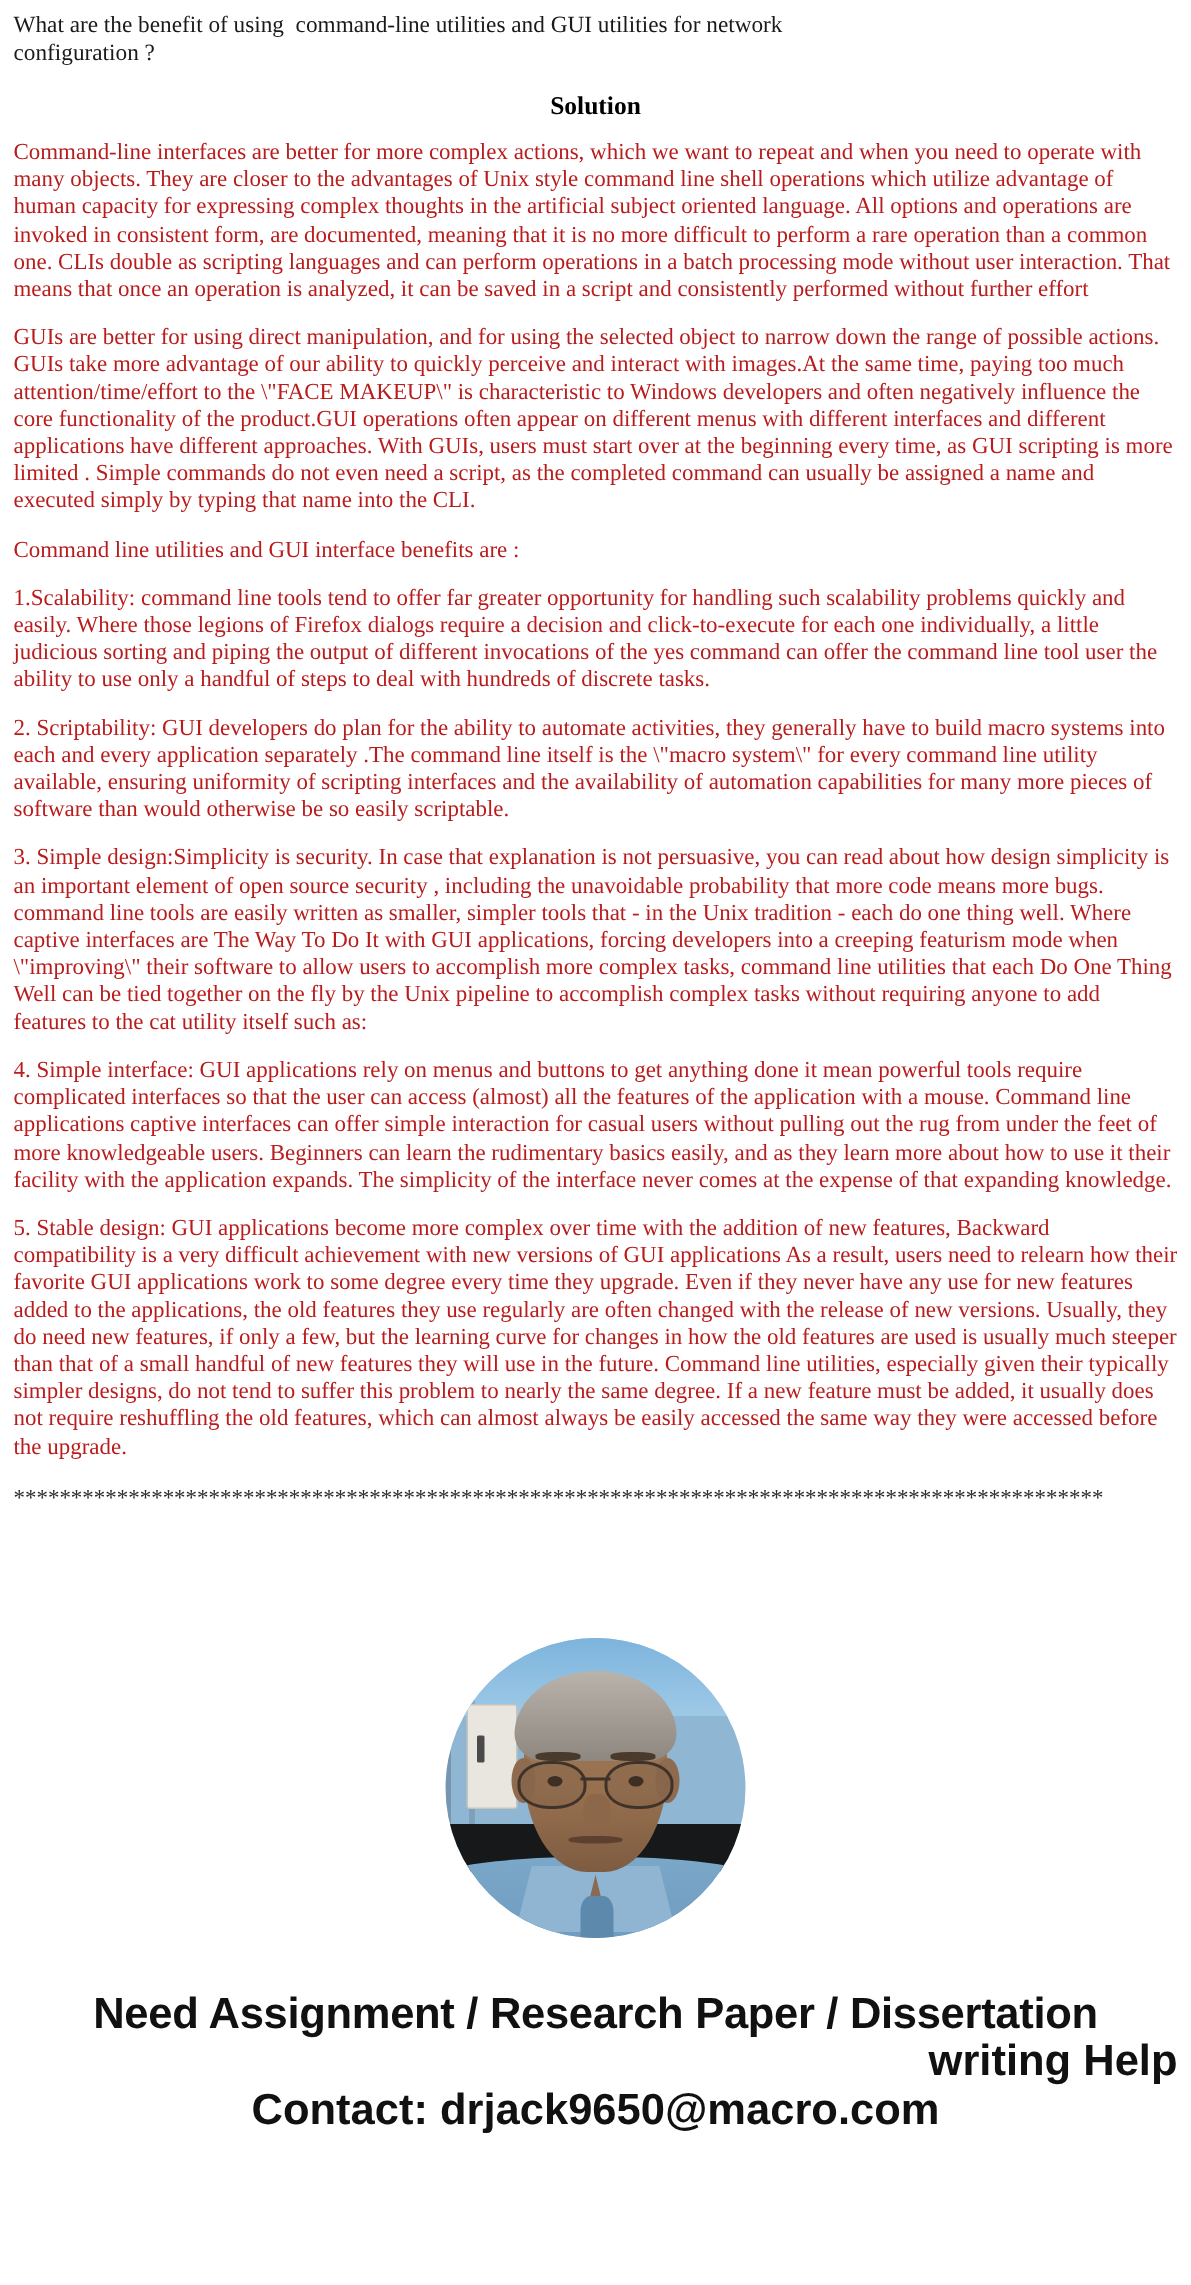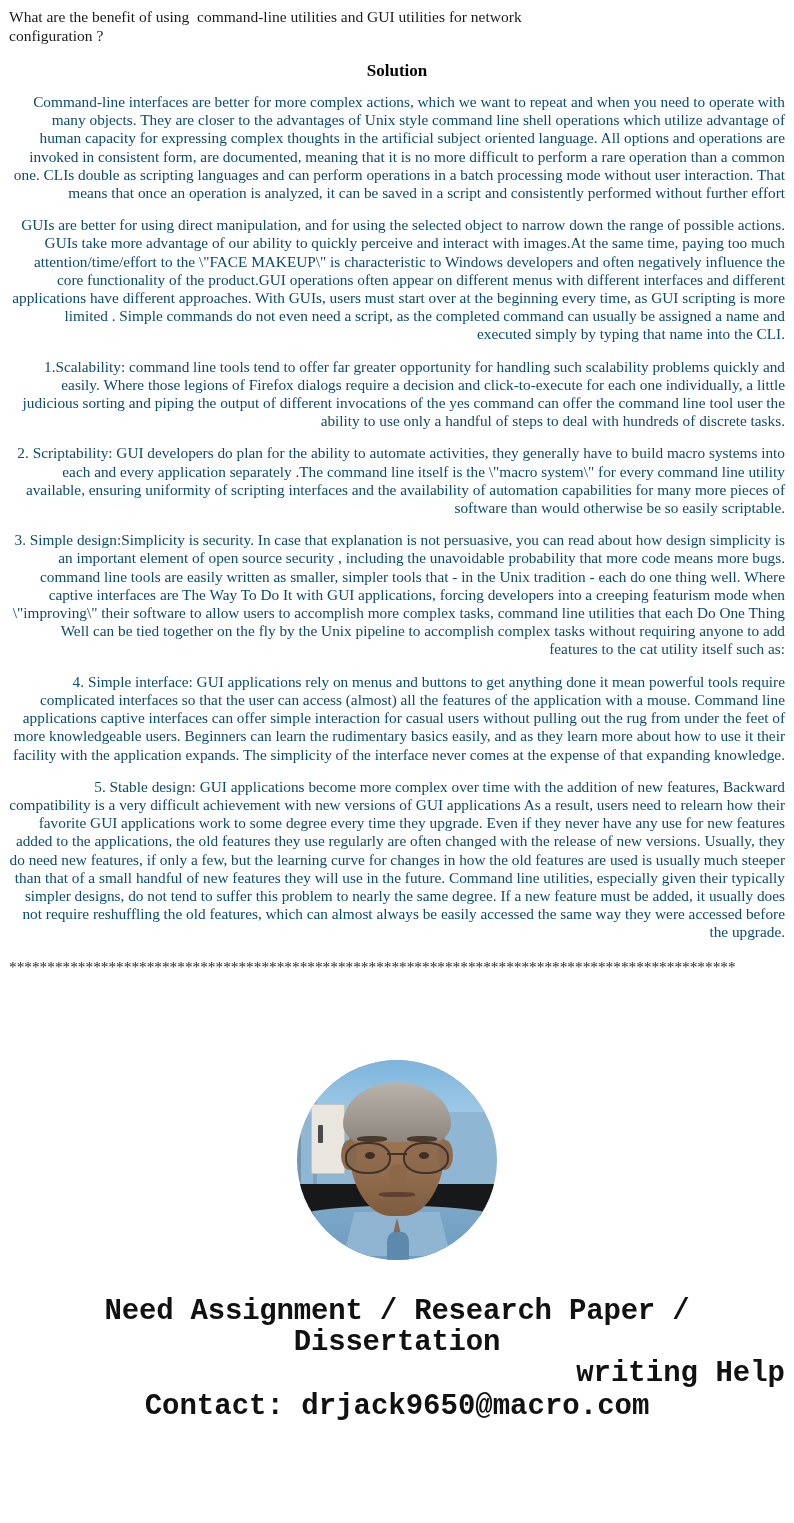--- a/index.html
+++ b/index.html
@@ -38,22 +38,22 @@
     line-height: 20px;
     margin: 16px 0 12px 0;
     color: #000000;
     text-align: center;
   }
 
   .para {
     font-size: 15.3px;
     line-height: 18.2px;
     margin: 0 0 14px 0;
-    color: #0c4a6e;
-    text-align: right;
+    color: #b91c1c;
+    text-align: left;
     max-width: 778px;
   }
 
   .para:last-of-type { margin-bottom: 16px; }
 
   .divider-asterisks {
     font-size: 15.3px;
     line-height: 18px;
     letter-spacing: 0px;
     color: #2b2b2b;
@@ -187,21 +187,21 @@
     background: #8d6749; border-radius: 40% 40% 50% 50%;
   }
   .ph-mouth {
     position: absolute; left: 41%; top: 66%; width: 18%; height: 2.5%;
     background: #5e4031; border-radius: 40%;
   }
 
   .footer {
     margin-top: 36px;
     text-align: center;
-    font-family: Liberation Mono, monospace;
+    font-family: Liberation Sans, sans-serif;
     font-weight: bold;
     color: #111111;
   }
   .footer-line1 {
     font-size: 29px;
     line-height: 31px;
     letter-spacing: -0.2px;
   }
   .footer-line2 {
     font-size: 29px;
@@ -218,20 +218,21 @@
 <body>
 
 <div class="page">
 
   <div class="question">What are the benefit of using  command-line utilities and GUI utilities for network configuration ?</div>
 
   <div class="solution-heading">Solution</div>
 
   <p class="para">Command-line interfaces are better for more complex actions, which we want to repeat and when you need to operate with many objects. They are closer to the advantages of Unix style command line shell operations which utilize advantage of human capacity for expressing complex thoughts in the artificial subject oriented language. All options and operations are invoked in consistent form, are documented, meaning that it is no more difficult to perform a rare operation than a common one. CLIs double as scripting languages and can perform operations in a batch processing mode without user interaction. That means that once an operation is analyzed, it can be saved in a script and consistently performed without further effort</p>
   <p class="para">GUIs are better for using direct manipulation, and for using the selected object to narrow down the range of possible actions. GUIs take more advantage of our ability to quickly perceive and interact with images.At the same time, paying too much attention/time/effort to the \"FACE MAKEUP\" is characteristic to Windows developers and often negatively influence the core functionality of the product.GUI operations often appear on different menus with different interfaces and different applications have different approaches. With GUIs, users must start over at the beginning every time, as GUI scripting is more limited . Simple commands do not even need a script, as the completed command can usually be assigned a name and executed simply by typing that name into the CLI.</p>
+  <p class="para">Command line utilities and GUI interface benefits are :</p>
   <p class="para">1.Scalability: command line tools tend to offer far greater opportunity for handling such scalability problems quickly and easily. Where those legions of Firefox dialogs require a decision and click-to-execute for each one individually, a little judicious sorting and piping the output of different invocations of the yes command can offer the command line tool user the ability to use only a handful of steps to deal with hundreds of discrete tasks.</p>
   <p class="para">2. Scriptability: GUI developers do plan for the ability to automate activities, they generally have to build macro systems into each and every application separately .The command line itself is the \"macro system\" for every command line utility available, ensuring uniformity of scripting interfaces and the availability of automation capabilities for many more pieces of software than would otherwise be so easily scriptable.</p>
   <p class="para">3. Simple design:Simplicity is security. In case that explanation is not persuasive, you can read about how design simplicity is an important element of open source security , including the unavoidable probability that more code means more bugs. command line tools are easily written as smaller, simpler tools that - in the Unix tradition - each do one thing well. Where captive interfaces are The Way To Do It with GUI applications, forcing developers into a creeping featurism mode when \"improving\" their software to allow users to accomplish more complex tasks, command line utilities that each Do One Thing Well can be tied together on the fly by the Unix pipeline to accomplish complex tasks without requiring anyone to add features to the cat utility itself such as:</p>
   <p class="para">4. Simple interface: GUI applications rely on menus and buttons to get anything done it mean powerful tools require complicated interfaces so that the user can access (almost) all the features of the application with a mouse. Command line applications captive interfaces can offer simple interaction for casual users without pulling out the rug from under the feet of more knowledgeable users. Beginners can learn the rudimentary basics easily, and as they learn more about how to use it their facility with the application expands. The simplicity of the interface never comes at the expense of that expanding knowledge.</p>
   <p class="para">5. Stable design: GUI applications become more complex over time with the addition of new features, Backward compatibility is a very difficult achievement with new versions of GUI applications As a result, users need to relearn how their favorite GUI applications work to some degree every time they upgrade. Even if they never have any use for new features added to the applications, the old features they use regularly are often changed with the release of new versions. Usually, they do need new features, if only a few, but the learning curve for changes in how the old features are used is usually much steeper than that of a small handful of new features they will use in the future. Command line utilities, especially given their typically simpler designs, do not tend to suffer this problem to nearly the same degree. If a new feature must be added, it usually does not require reshuffling the old features, which can almost always be easily accessed the same way they were accessed before the upgrade.</p>
 
   <div class="divider-asterisks">***********************************************************************************************</div>
 
   <div class="avatar-wrap">
     <div class="avatar">

